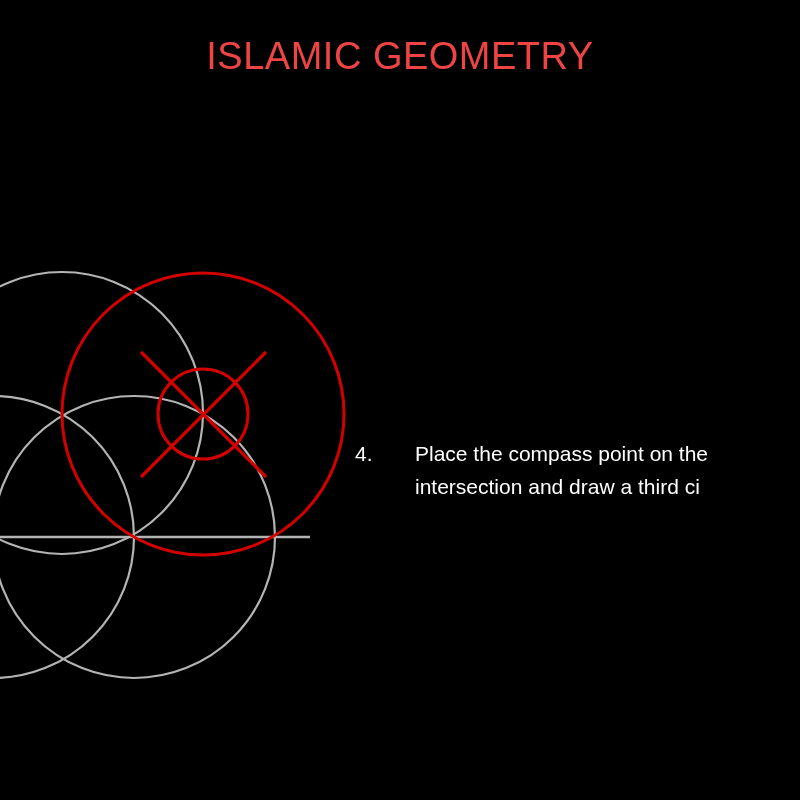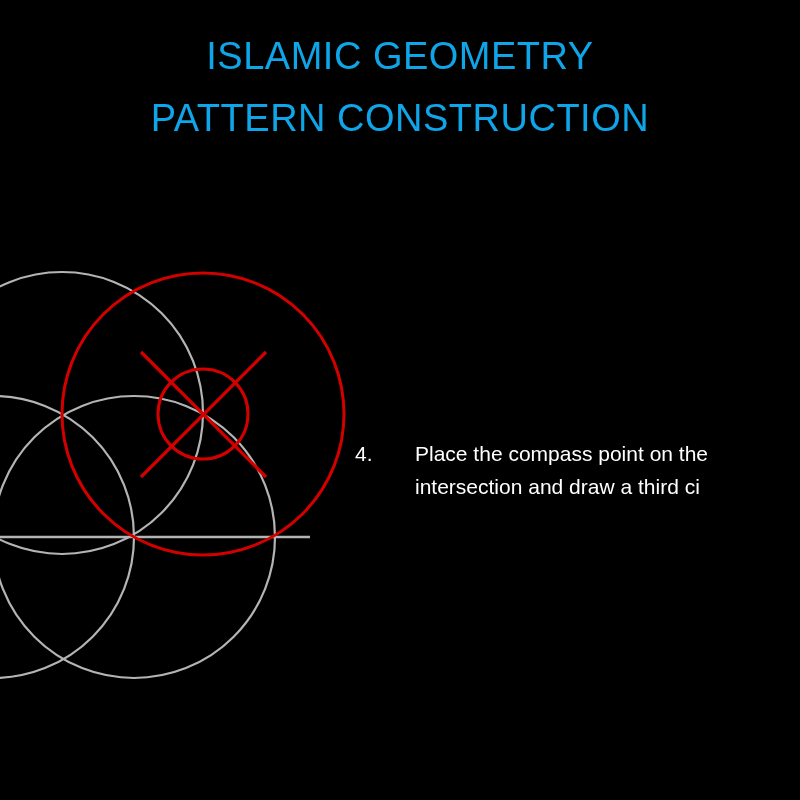--- a/index.html
+++ b/index.html
@@ -15,21 +15,21 @@
     background: #000000;
     overflow: hidden;
     font-family: "Liberation Sans", sans-serif;
   }
   #title-block {
     position: absolute;
     left: 0;
     top: 26px;
     width: 800px;
     text-align: center;
-    color: #0ea5e9;
+    color: #ef4444;
     font-size: 38px;
     line-height: 1.62;
     letter-spacing: 0.5px;
     font-weight: 400;
     white-space: nowrap;
   }
   #title-block .title-line {
     display: block;
   }
   #figure {
@@ -64,21 +64,20 @@
     display: block;
   }
 </style>
 </head>
 <body>
 
 <div id="slide">
 
   <div id="title-block">
     <span class="title-line">ISLAMIC GEOMETRY</span>
-    <span class="title-line">PATTERN CONSTRUCTION</span>
   </div>
 
   <svg id="figure" viewBox="0 0 800 800" width="800" height="800">
 
     <circle cx="62" cy="413" r="141" fill="none" stroke="#b4b4b4" stroke-width="2.2"></circle>
     <circle cx="-7" cy="537" r="141" fill="none" stroke="#b4b4b4" stroke-width="2.2"></circle>
     <circle cx="134" cy="537" r="141" fill="none" stroke="#b4b4b4" stroke-width="2.2"></circle>
 
     <line x1="0" y1="537" x2="310" y2="537" stroke="#b4b4b4" stroke-width="2.6"></line>
 

